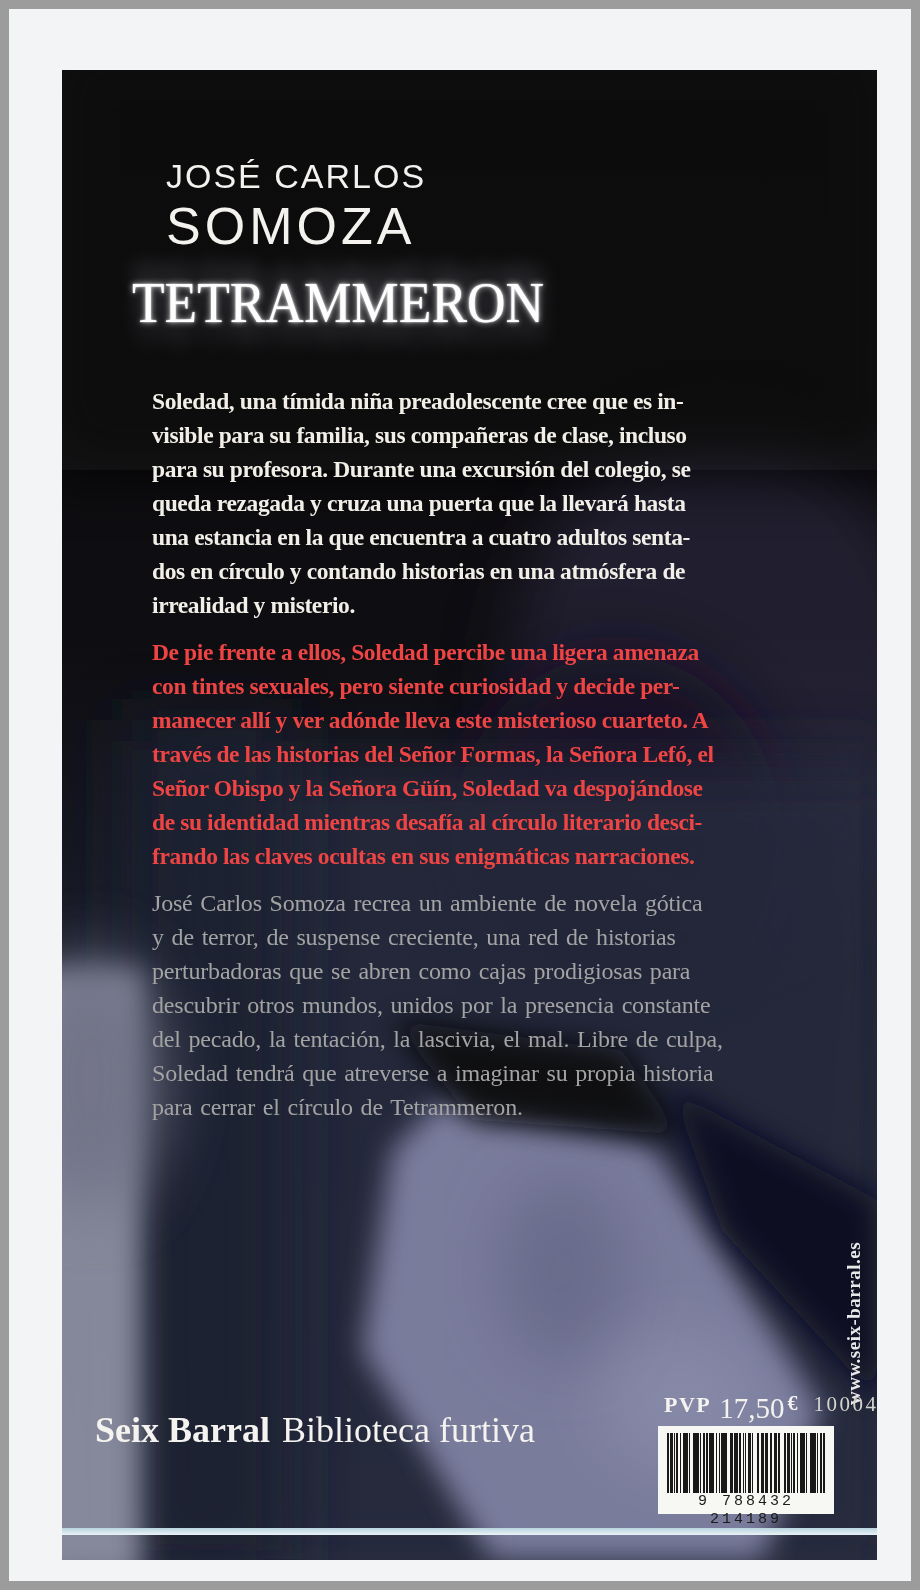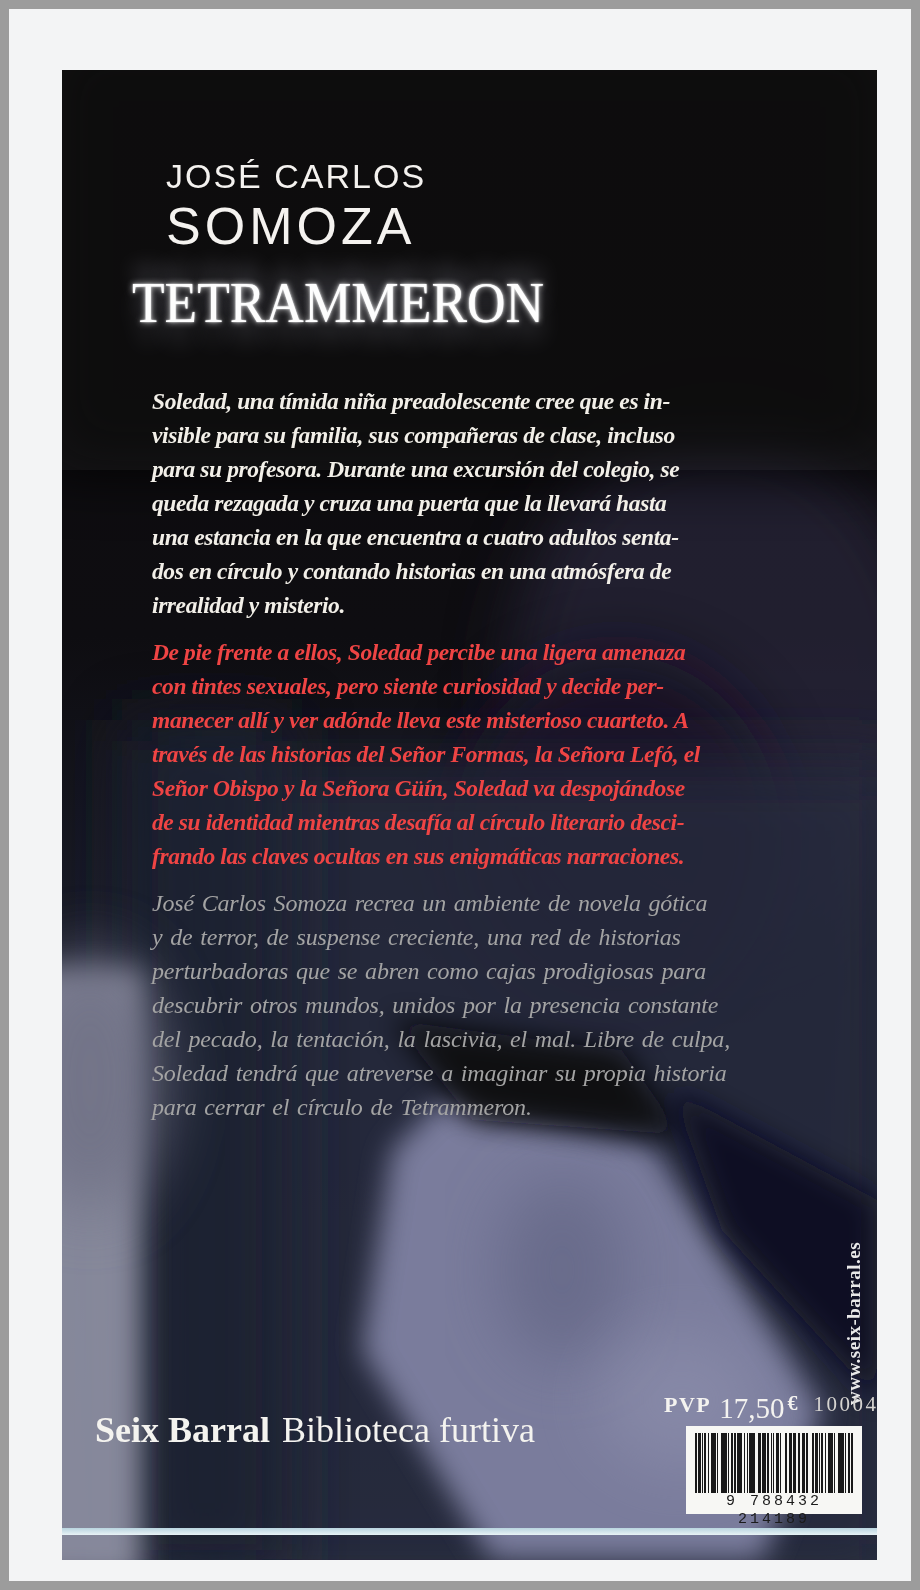--- a/index.html
+++ b/index.html
@@ -36,39 +36,39 @@
     letter-spacing:0;
     transform:scaleX(.92);transform-origin:left top;
     text-shadow:
       0 0 7px rgba(255,255,255,.85),
       0 -16px 22px rgba(225,228,255,.38),
       0 18px 26px rgba(225,228,255,.30),
       0 0 2px #ffffff;
     white-space:nowrap;
   }
   .synopsis{position:absolute;left:90px;top:314px;width:680px;}
-  .p{white-space:pre-line;margin:0 0 13px 0;font-size:23.5px;line-height:34px;font-style:italic;}
+  .p{white-space:pre-line;margin:0 0 13px 0;font-size:23.5px;line-height:34px;}
   .p1{font-weight:bold;letter-spacing:-.4px;color:#f2efe8;}
   .p2{font-weight:bold;letter-spacing:-.4px;color:#ef4444;}
   .p3{font-weight:400;letter-spacing:-.2px;word-spacing:2px;color:#a3a3a3;font-size:24px;}
   .website{
     position:absolute;left:781px;top:1160px;height:175px;width:26px;
     writing-mode:vertical-rl;transform:rotate(180deg);
     font-size:19px;letter-spacing:.5px;color:#e9e9e9;font-weight:bold;
   }
   .price-row{
     position:absolute;left:602px;top:1322px;width:240px;
     display:flex;align-items:flex-start;color:#f4f3f0;
   }
   .price-label{font-size:22px;font-weight:bold;letter-spacing:1.5px;}
   .price-amount{font-size:29px;font-weight:normal;margin-left:8px;}
   .price-currency{font-size:20px;font-weight:bold;margin-left:3px;}
   .product-code{font-size:21px;letter-spacing:2.5px;color:#d6d4d1;margin-left:16px;}
   .barcode{
-    position:absolute;left:624px;top:1356px;width:176px;height:88px;
+    position:absolute;left:596px;top:1356px;width:176px;height:88px;
     background:#f7f7f4;
     box-sizing:border-box;
     padding:7px 9px 4px 9px;
     display:flex;flex-direction:column;
   }
   .bars{
     flex:1;
     background-image:
       repeating-linear-gradient(90deg,#191919 0 2px,transparent 2px 4px,#191919 4px 5px,transparent 5px 9px),
       repeating-linear-gradient(90deg,#191919 0 1px,transparent 1px 3px,#191919 3px 6px,transparent 6px 7px,#191919 7px 8px,transparent 8px 13px);

